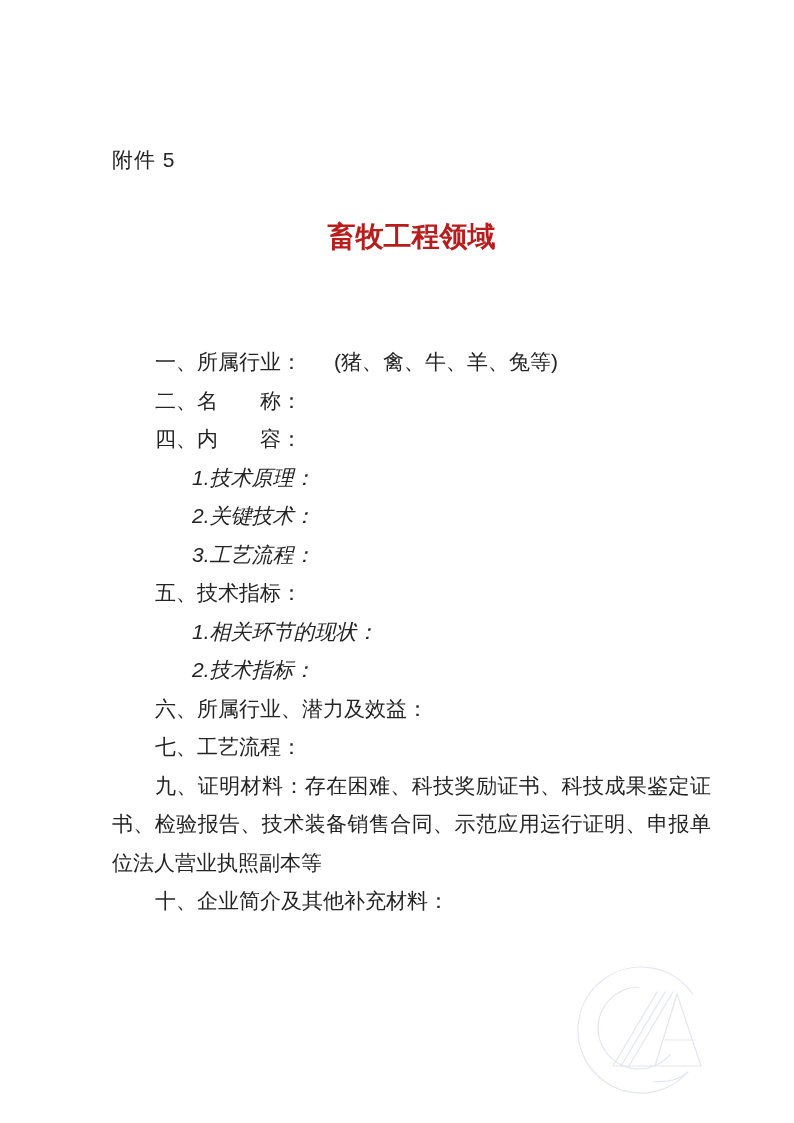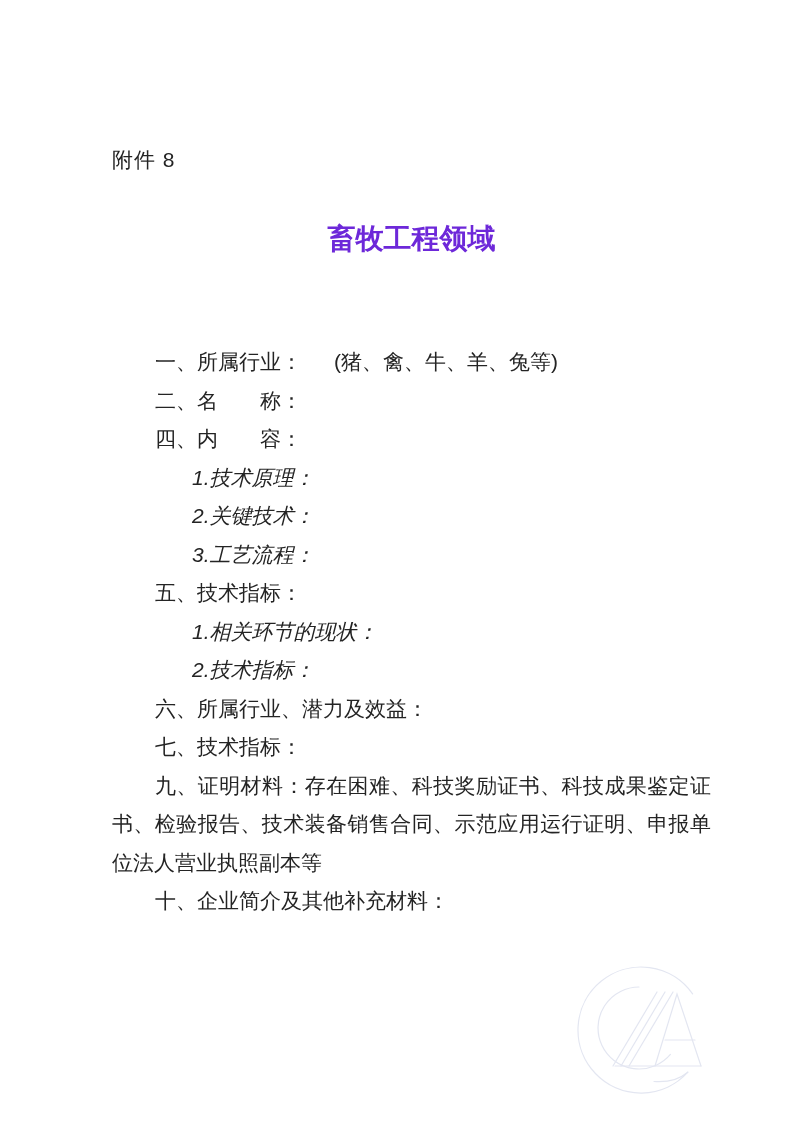--- a/index.html
+++ b/index.html
@@ -27,21 +27,22 @@
   }
   .title-block {
     position: absolute;
     left: 112px;
     top: 219px;
     width: 599px;
     text-align: center;
     font-size: 28px;
     font-weight: bold;
     line-height: 40px;
-    color: #6d28d9;
+    color: #b91c1c;
+    font-family: Liberation Mono, monospace;
   }
   .title-line2 { letter-spacing: 1px; }
   .doc-body {
     position: absolute;
     left: 112px;
     top: 343px;
     width: 599px;
     font-size: 21px;
     line-height: 38.5px;
     color: #242424;
@@ -63,38 +64,38 @@
     height: 138px;
     pointer-events: none;
   }
   .watermark svg { display: block; width: 100%; height: 100%; }
 </style>
 </head>
 <body>
 
 <div class="page">
 
-  <div class="attachment">附件 8</div>
+  <div class="attachment">附件 5</div>
 
   <div class="title-block">
     <div class="title-line1">畜牧工程领域</div>
   </div>
 
   <div class="doc-body">
     <div class="line main"><span>一、所属行业：</span><span class="note">(猪、禽、牛、羊、兔等)</span></div>
     <div class="line main">二、名　　称：</div>
     <div class="line main">四、内　　容：</div>
     <div class="line sub">1.技术原理：</div>
     <div class="line sub">2.关键技术：</div>
     <div class="line sub">3.工艺流程：</div>
     <div class="line main">五、技术指标：</div>
     <div class="line sub">1.相关环节的现状：</div>
     <div class="line sub">2.技术指标：</div>
     <div class="line main">六、所属行业、潜力及效益：</div>
-    <div class="line main">七、技术指标：</div>
+    <div class="line main">七、工艺流程：</div>
     <p class="para">九、证明材料：存在困难、科技奖励证书、科技成果鉴定证书、检验报告、技术装备销售合同、示范应用运行证明、申报单位法人营业执照副本等</p>
     <div class="line main">十、企业简介及其他补充材料：</div>
   </div>
 
   <div class="watermark">
     <svg viewBox="0 0 138 138" xmlns="http://www.w3.org/2000/svg" fill="none" stroke="#e3e6f1" stroke-width="1.2" stroke-linecap="round">
       <g>
 
         <path d="M 117.6 29.9 A 63 63 0 1 0 112.8 108.2"></path>
         <path d="M 112.8 108.2 Q 100 119 79 117.5"></path>

